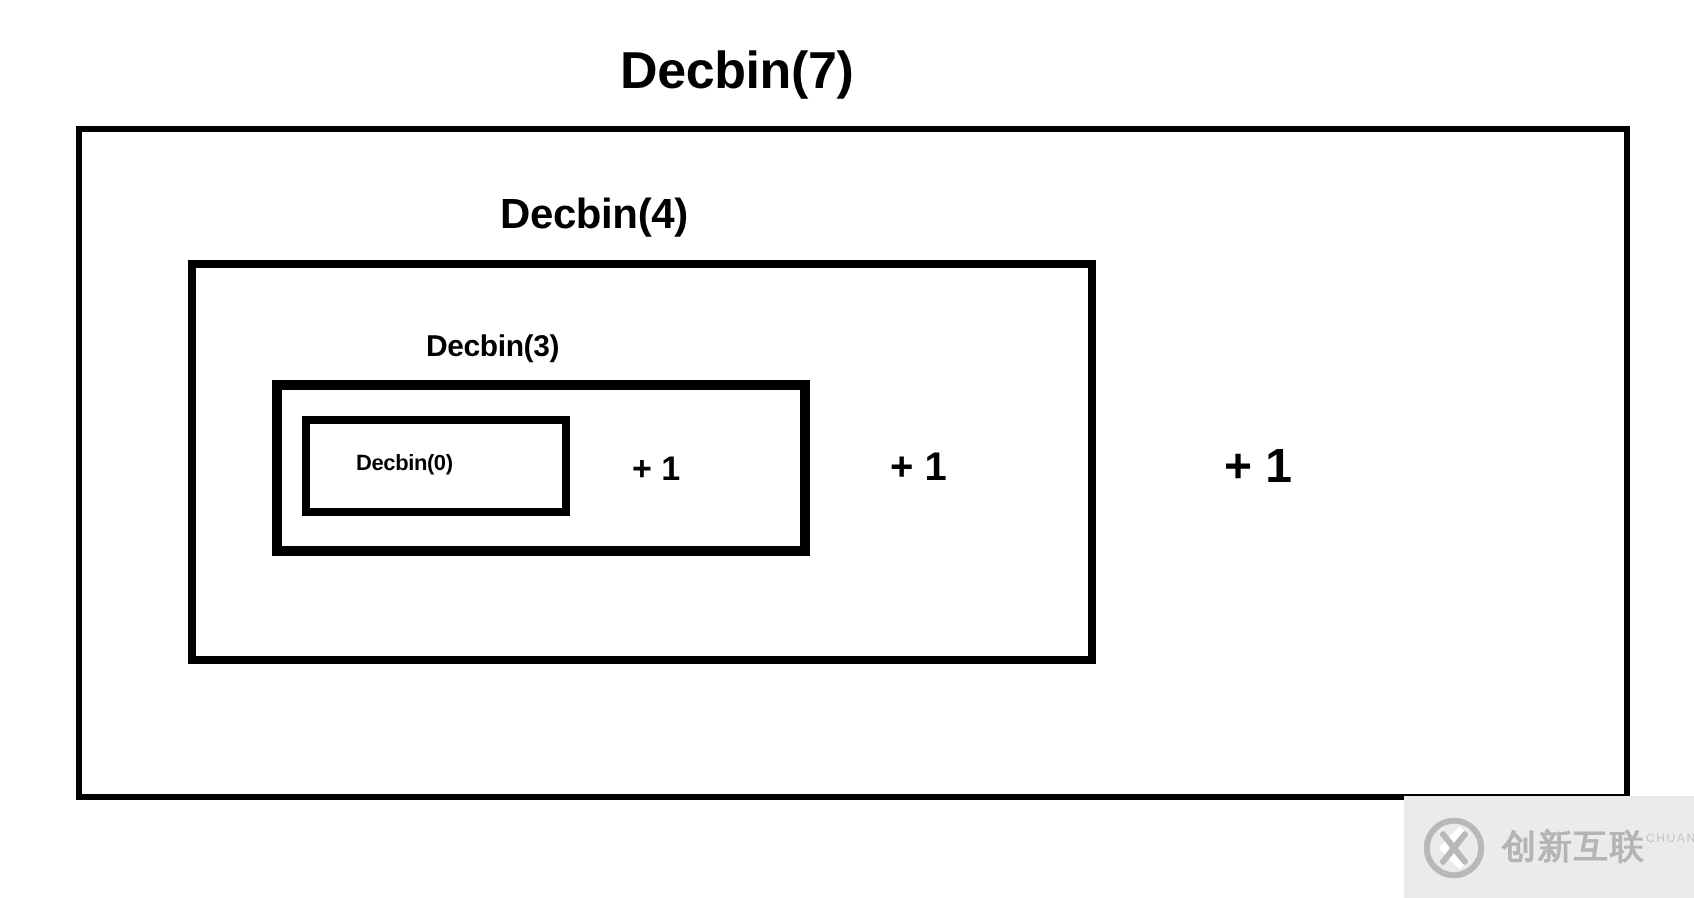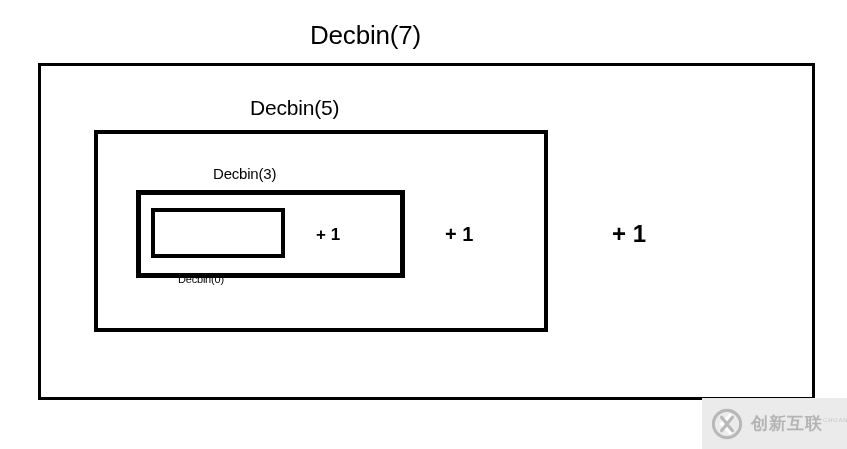--- a/index.html
+++ b/index.html
@@ -16,29 +16,29 @@
     width: 847px;
     height: 449px;
     background: #ffffff;
     overflow: hidden;
   }
 
   
   .label {
     position: absolute;
     color: #000000;
-    font-weight: normal;
+    font-weight: bold;
     white-space: nowrap;
     line-height: 1;
     letter-spacing: -0.2px;
   }
   .title-l7 { font-size: 26px; left: 310px; top: 22px; }
   .title-l3 { font-size: 21px; left: 250px; top: 97px; }
   .title-l1 { font-size: 15px; left: 213px; top: 166px; }
-  .title-l0 { font-size: 11px; left: 178px; top: 227px; margin-top: 47px; }
+  .title-l0 { font-size: 11px; left: 178px; top: 227px; }
 
   
   .frame {
     position: absolute;
     box-sizing: border-box;
     background: transparent;
     border-style: solid;
     border-color: #000000;
   }
   .frame-7 { left: 38px;  top: 63px;  width: 777px; height: 337px; border-width: 3px; }
@@ -97,21 +97,21 @@
 </style>
 </head>
 <body>
 
 <div id="canvas">
 
   <div class="label title-l7">Decbin(7)</div>
 
   <div class="frame frame-7"></div>
 
-  <div class="label title-l3">Decbin(5)</div>
+  <div class="label title-l3">Decbin(4)</div>
 
   <div class="frame frame-3"></div>
 
   <div class="label title-l1">Decbin(3)</div>
 
   <div class="frame frame-1"></div>
 
   <div class="frame frame-0"></div>
 
   <div class="label title-l0">Decbin(0)</div>

